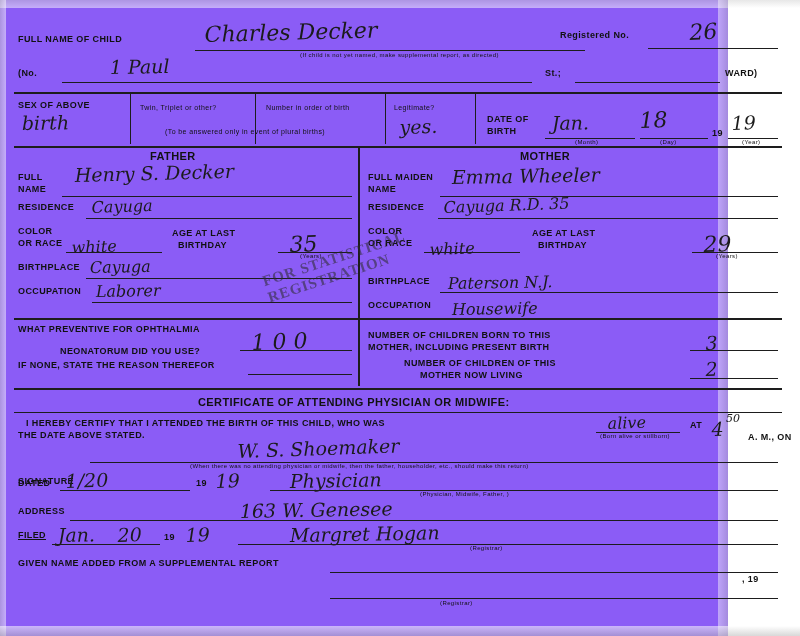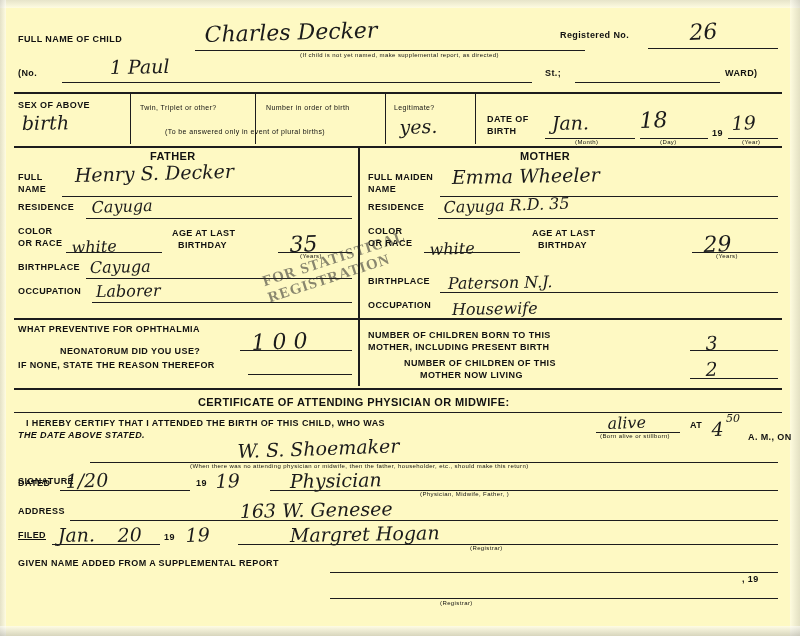--- a/index.html
+++ b/index.html
@@ -15,23 +15,23 @@
     width: 800px;
     height: 636px;
     background: #ffffff;
     overflow: hidden;
   }
   
   .scan {
     position: absolute;
     left: 0;
     top: 0;
-    width: 800px;
+    width: 728px;
     height: 636px;
-    background: #fef9c3;
+    background: #8b5cf6;
   }
   
   .edge-top {
     position: absolute;
     left: 0; top: 0; width: 800px; height: 8px;
     background: linear-gradient(180deg, #cfcfcf 0%, #ffffff 100%);
     opacity: .5;
   }
   .edge-left {
     position: absolute;
@@ -262,21 +262,21 @@
     <div class="line" style="left:14px; top:412px; width:768px;"></div>
 
     <div class="p sm" style="left:26px; top:418px;">I HEREBY CERTIFY THAT I ATTENDED THE BIRTH OF THIS CHILD, WHO WAS</div>
     <div class="h m" style="left:608px; top:414px; transform:rotate(-2deg);">alive</div>
     <div class="line" style="left:596px; top:432px; width:84px;"></div>
     <div class="p xxs" style="left:600px; top:433px;">(Born alive or stillborn)</div>
     <div class="p sm" style="left:690px; top:420px;">AT</div>
     <div class="h l" style="left:712px; top:418px; transform:rotate(-2deg);">4</div>
     <div class="h s" style="left:726px; top:412px;">50</div>
     <div class="p sm" style="left:748px; top:432px;">A. M., ON</div>
-    <div class="p sm" style="left:18px; top:430px;font-style:italic;">THE DATE ABOVE STATED.</div>
+    <div class="p sm" style="left:18px; top:430px;">THE DATE ABOVE STATED.</div>
 
     <div class="p sm" style="left:18px; top:476px;">SIGNATURE</div>
     <div class="h l" style="left:238px; top:440px; transform:rotate(-2deg);">W. S. Shoemaker</div>
     <div class="line" style="left:90px; top:462px; width:688px;"></div>
     <div class="p xxs" style="left:190px; top:463px;">(When there was no attending physician or midwife, then the father, householder, etc., should make this return)</div>
 
     <div class="p sm" style="left:18px; top:478px;">DATED</div>
     <div class="h l" style="left:66px; top:470px; transform:rotate(-2deg);">1/20</div>
     <div class="line" style="left:60px; top:490px; width:130px;"></div>
     <div class="p sm" style="left:196px; top:478px;">19</div>

